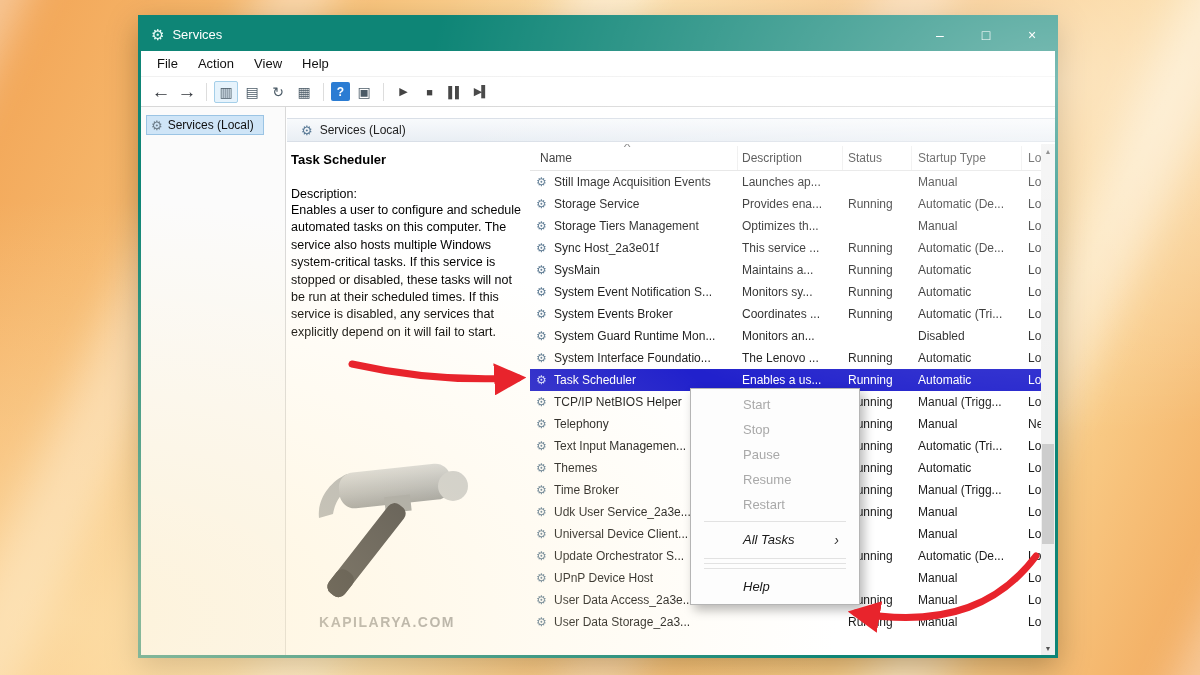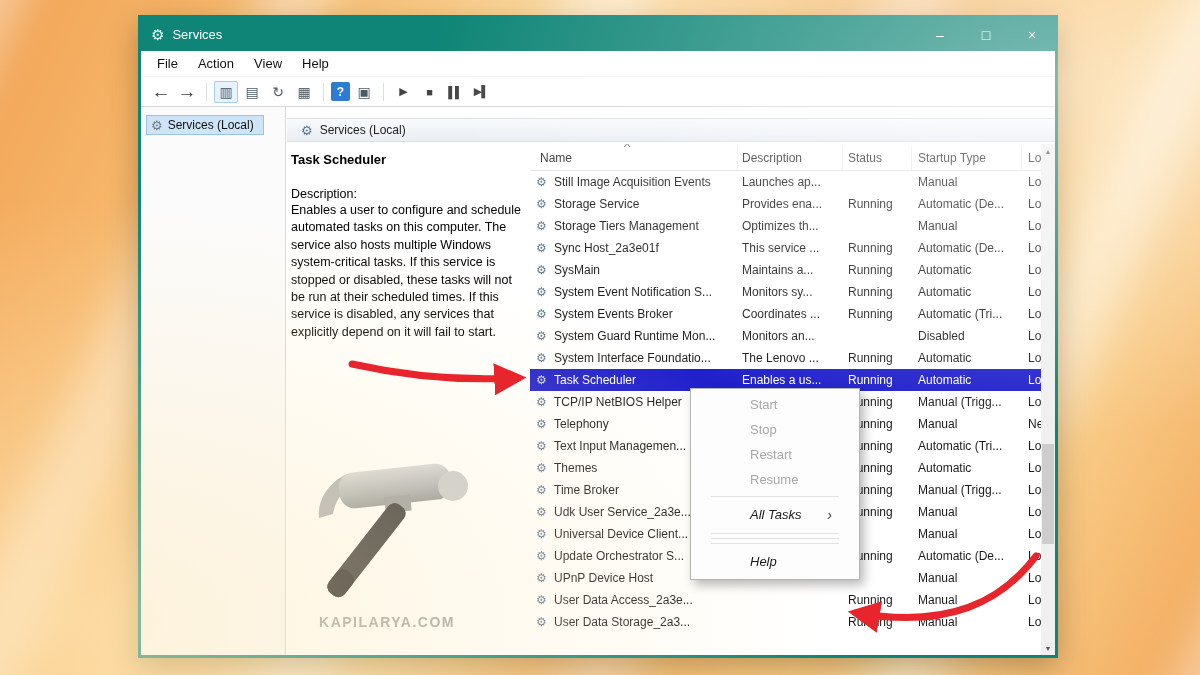--- a/index.html
+++ b/index.html
@@ -84,21 +84,21 @@
 
   
   .vscroll{position:absolute;right:0;top:37px;bottom:0;width:14px;background:#f0f0f0;}
   .scroll-arrow{position:absolute;left:0;width:14px;height:14px;display:flex;align-items:center;justify-content:center;
     font-size:7px;color:#555;}
   .sa-up{top:0;} .sa-down{bottom:0;}
   .scroll-thumb{position:absolute;left:1px;right:1px;top:300px;height:100px;background:#cdcdcd;}
 
   
   .ctx-menu{position:absolute;left:690px;top:388px;width:170px;box-sizing:border-box;z-index:40;
-    background:#fdfdfd;border:1px solid #b5b5b5;box-shadow:4px 5px 10px rgba(0,0,0,.28);padding:3px 15px;}
+    background:#fdfdfd;border:1px solid #b5b5b5;box-shadow:4px 5px 10px rgba(0,0,0,.28);padding:3px 8px;}
   .menu-row{position:relative;padding-left:44px;font-size:13px;color:#1a1a1a;}
   .menu-row.disabled{color:#a9a9a9;height:25px;line-height:25px;}
   .menu-row.enabled{height:28px;line-height:28px;font-style:italic;}
   .menu-sep{height:1px;background:#e2e2e2;margin:4px 5px;}
   .submenu-arrow{position:absolute;right:12px;top:0;font-size:14px;color:#333;}
 
   
   .annotations{position:absolute;inset:0;z-index:60;pointer-events:none;}
 </style>
 </head>
@@ -371,22 +371,23 @@
           <span class="scroll-arrow sa-down" data-name="scroll-down-icon">▼</span>
         </div>
 
       </div>
     </div>
   </div>
 
   <div class="ctx-menu" id="ctx-items" data-name="context-menu">
       <div class="menu-row disabled" data-name="context-menu-item-start"><span data-name="menu-item-label">Start</span></div>
       <div class="menu-row disabled" data-name="context-menu-item-stop"><span data-name="menu-item-label">Stop</span></div>
+      <div class="menu-row disabled" data-name="context-menu-item-pause"><span data-name="menu-item-label">Pause</span></div>
+      <div class="menu-row disabled" data-name="context-menu-item-resume"><span data-name="menu-item-label">Resume</span></div>
       <div class="menu-row disabled" data-name="context-menu-item-restart"><span data-name="menu-item-label">Restart</span></div>
-      <div class="menu-row disabled" data-name="context-menu-item-resume"><span data-name="menu-item-label">Resume</span></div>
       <div class="menu-sep" data-name="menu-separator"></div>
       <div class="menu-row enabled" data-name="context-menu-item-all-tasks"><span data-name="menu-item-label">All Tasks</span><span class="submenu-arrow" data-name="submenu-arrow-icon">›</span></div>
       <div class="menu-sep" data-name="menu-separator"></div>
       <div class="menu-sep" data-name="menu-separator"></div>
       <div class="menu-sep" data-name="menu-separator"></div>
       <div class="menu-row enabled" data-name="context-menu-item-help"><span data-name="menu-item-label">Help</span></div>
     </div>
 
   <svg class="annotations" data-name="annotation-layer" width="1200" height="675" viewBox="0 0 1200 675">
     <defs>

